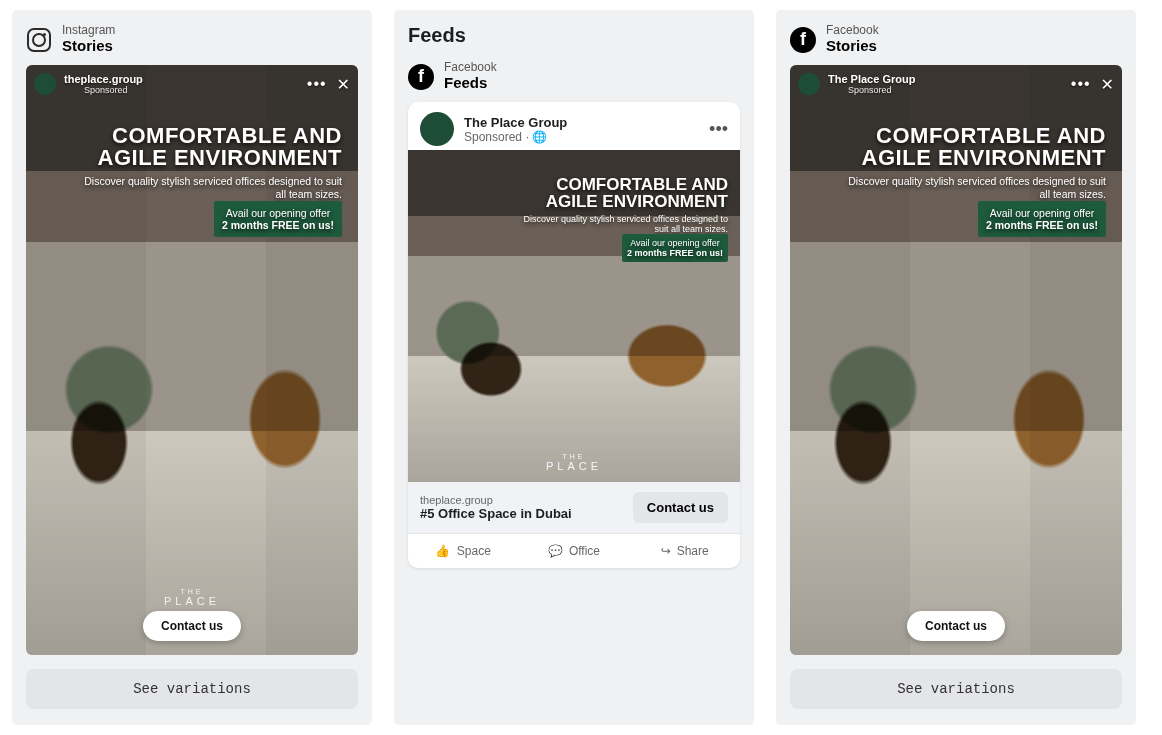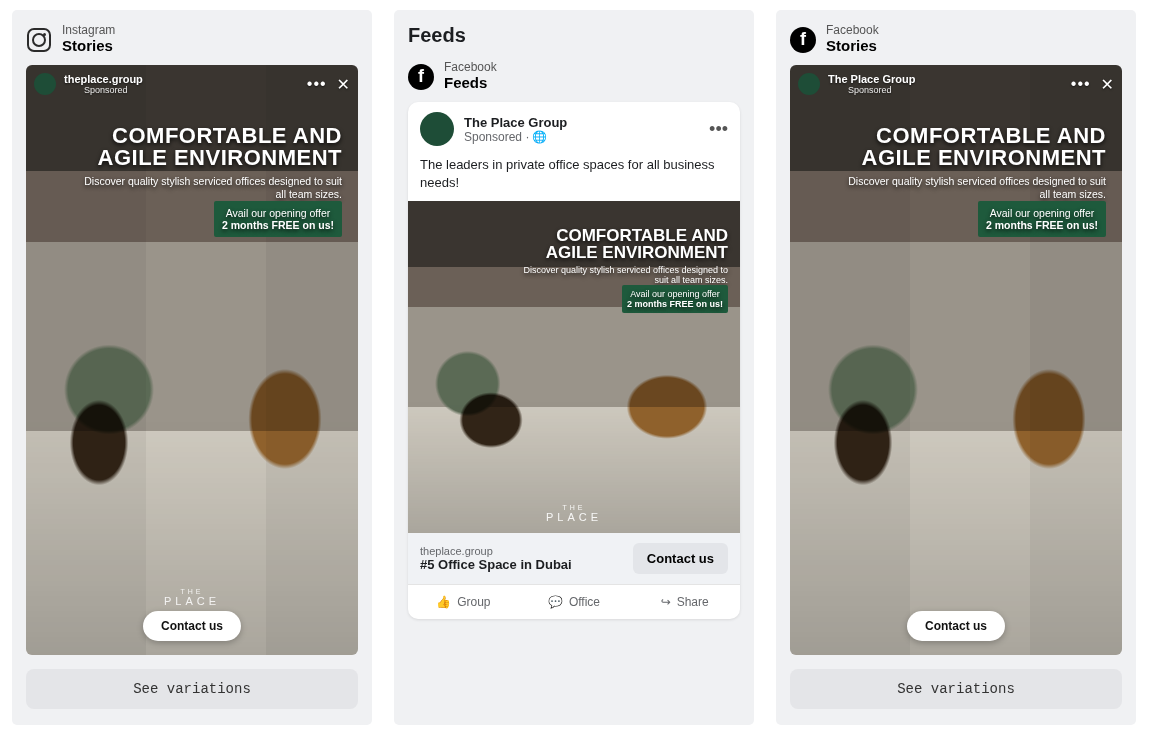--- a/index.html
+++ b/index.html
@@ -255,21 +255,20 @@
 
     <div class="feed-card">
       <div class="feed-head">
         <div class="avatar"></div>
         <div>
           <div class="feed-name">The Place Group</div>
           <div class="feed-sub">Sponsored · 🌐</div>
         </div>
         <div class="feed-menu">•••</div>
       </div>
-      <div class="feed-body">The leaders in private office spaces for all business needs!</div>
       <div class="feed-img">
         <div class="feed-copy">
           <h1>COMFORTABLE AND AGILE ENVIRONMENT</h1>
           <p>Discover quality stylish serviced offices designed to suit all team sizes.</p>
           <div class="offer">
             <span>Avail our opening offer</span>
             <b>2 months FREE on us!</b>
           </div>
         </div>
         <div class="feed-brand">
@@ -280,21 +279,21 @@
       <div class="link-row">
         <div class="link-text">
           <small>theplace.group</small>
           <strong>#5 Office Space in Dubai</strong>
         </div>
         <div class="link-btn">Contact us</div>
       </div>
       <div class="actions">
         <div class="act">
           <span>👍</span>
-          <span>Group</span>
+          <span>Space</span>
         </div>
         <div class="act">
           <span>💬</span>
           <span>Office</span>
         </div>
         <div class="act">
           <span>↪</span>
           <span>Share</span>
         </div>
       </div>

